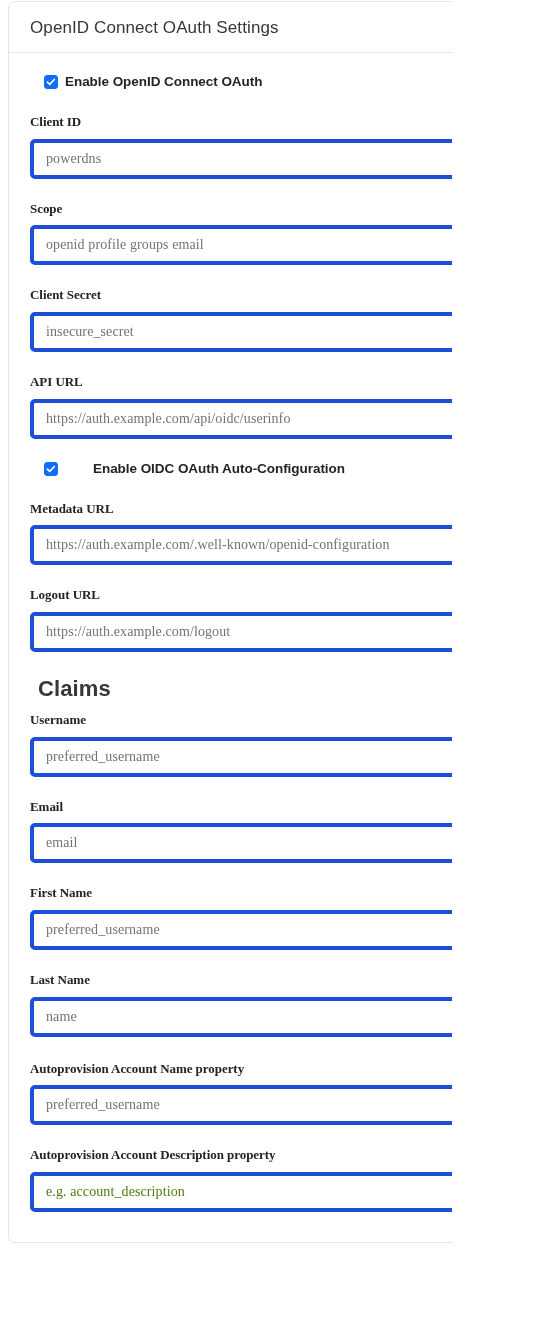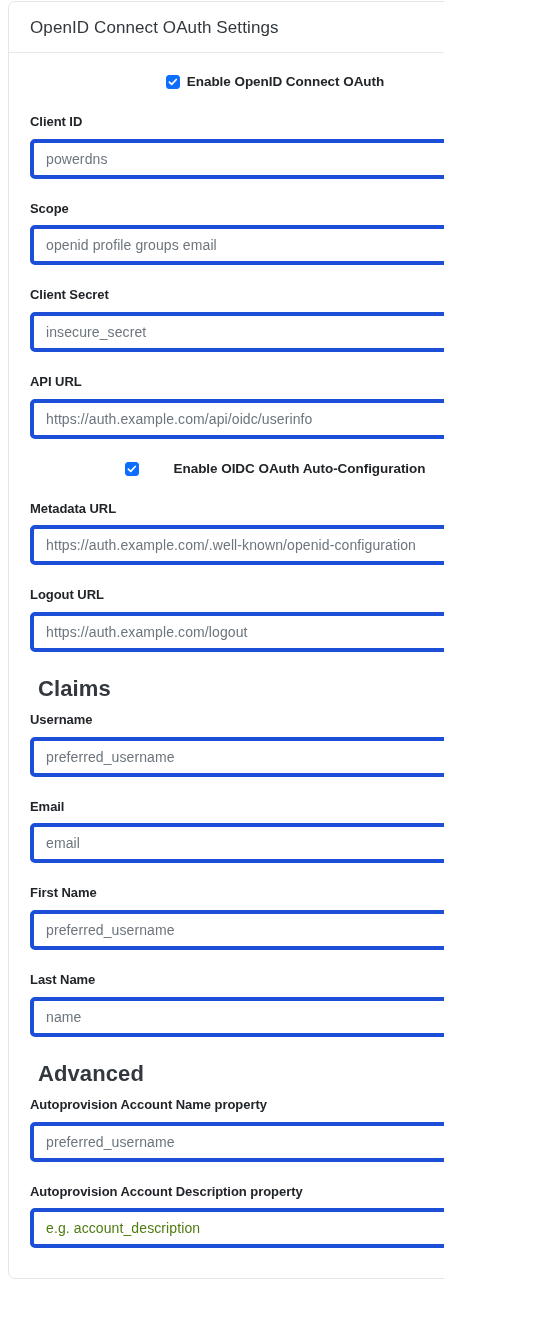--- a/index.html
+++ b/index.html
@@ -13,20 +13,21 @@
     font-family: "Liberation Sans", sans-serif;
     -webkit-font-smoothing: antialiased;
   }
 
   .page {
     position: relative;
     width: 444px;
     height: 1317px;
     background: #ffffff;
     overflow: hidden;
+    padding-left: 8px;
   }
 
   
   .card {
     position: absolute;
     left: 8px;
     top: 1px;
     width: 520px;
     box-sizing: border-box;
     background: #ffffff;
@@ -55,21 +56,20 @@
 
   .card-body {
     padding: 21px 21px 30px 21px;
   }
 
   
   .check-row {
     display: flex;
     align-items: center;
     margin: 0 0 24px 14px;
-    justify-content: center;
   }
   .check-row.second {
     margin-top: 2px;
     margin-bottom: 24px;
     gap: 28px;
   }
 
   .checkbox {
     width: 14px;
     height: 14px;
@@ -94,20 +94,21 @@
     font-size: 13.5px;
     font-weight: 700;
     color: #212529;
     line-height: 1.2;
     letter-spacing: -0.05px;
   }
 
   
   .form-group {
     margin-bottom: 22px;
+    font-family: Liberation Serif, serif;
   }
   .form-group:last-child {
     margin-bottom: 0;
   }
 
   .field-label {
     display: block;
     font-size: 13px;
     font-weight: 700;
     color: #212529;
@@ -228,21 +229,20 @@
           <div class="field-input">preferred_username</div>
         </div>
 
         <div class="form-group">
           <label class="field-label">Last Name</label>
           <div class="field-input">name</div>
         </div>
       </div>
 
       <div class="section-block">
-        <div class="section-heading">Advanced</div>
 
         <div class="form-group">
           <label class="field-label">Autoprovision Account Name property</label>
           <div class="field-input">preferred_username</div>
         </div>
 
         <div class="form-group">
           <label class="field-label">Autoprovision Account Description property</label>
           <div class="field-input placeholder">e.g. account_description</div>
         </div>

